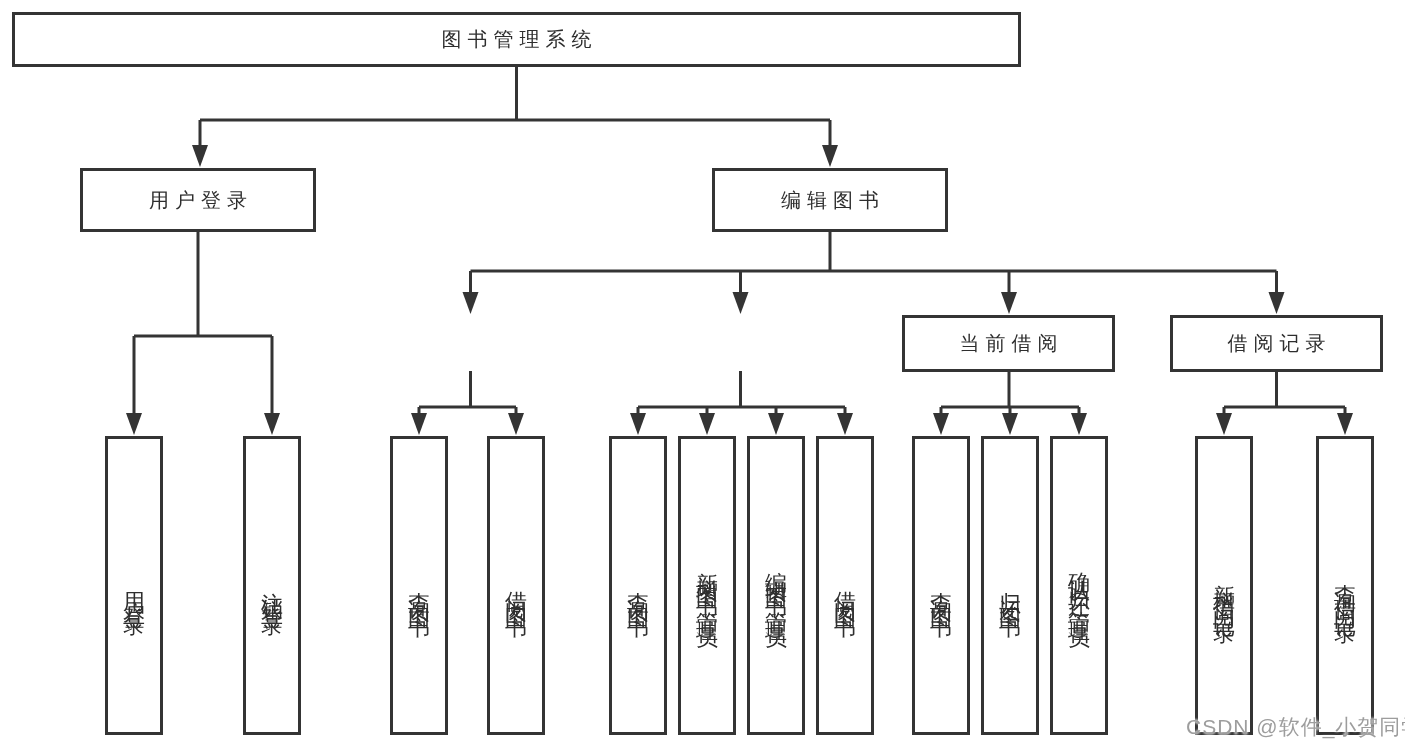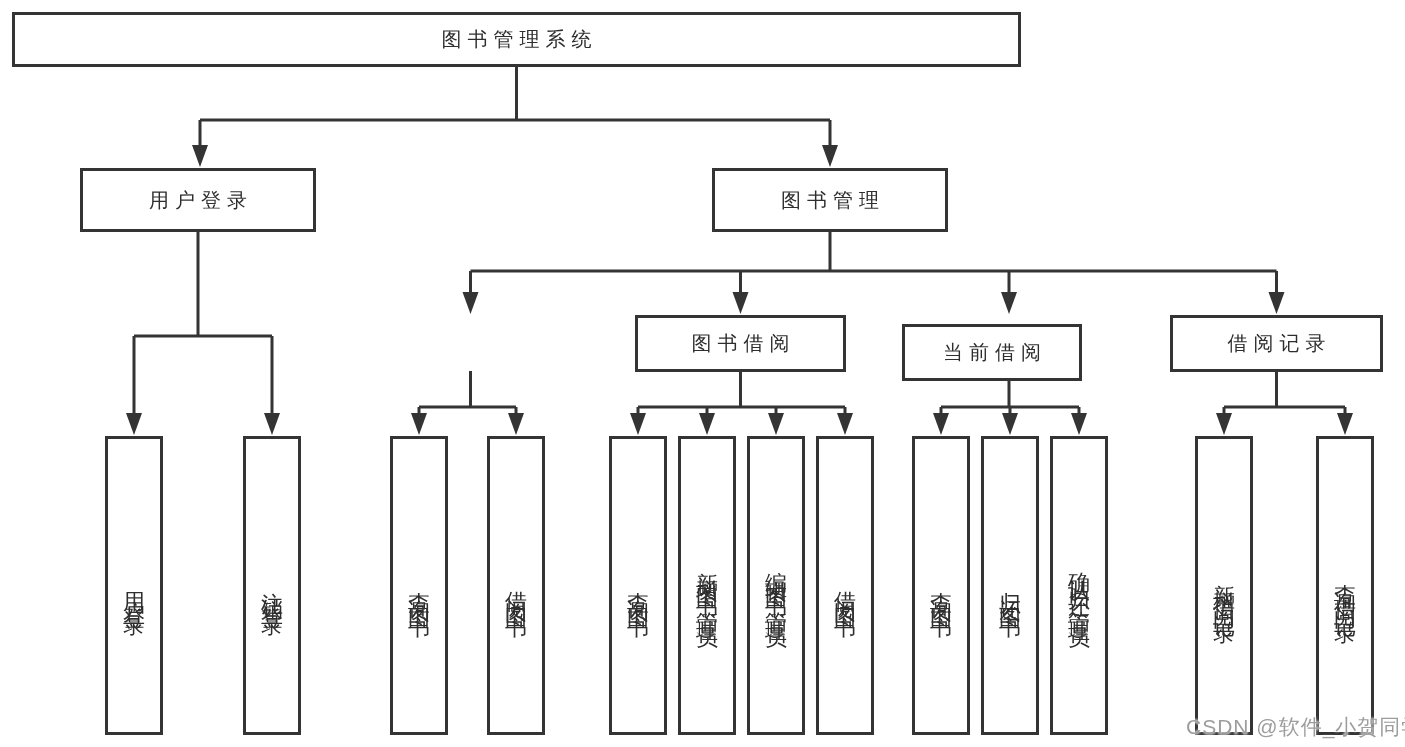--- a/index.html
+++ b/index.html
@@ -107,27 +107,24 @@
     </svg>
 
   <div class="box" style="left:12px; top:12px; width:1009px; height:55px">
     <span class="htext">图书管理系统</span>
   </div>
 
   <div class="box" style="left:80px; top:168px; width:236px; height:64px">
     <span class="htext">用户登录</span>
   </div>
   <div class="box" style="left:712px; top:168px; width:236px; height:64px">
-    <span class="htext">图书管理</span>
+    <span class="htext">编辑图书</span>
   </div>
 
-  <div class="box" style="left:635px; top:315px; width:211px; height:57px">
-    <span class="htext">图书借阅</span>
-  </div>
-  <div class="box" style="left:902px; top:324px; width:180px; height:57px">
+  <div class="box" style="left:902px; top:315px; width:213px; height:57px">
     <span class="htext">当前借阅</span>
   </div>
   <div class="box" style="left:1170px; top:315px; width:213px; height:57px">
     <span class="htext">借阅记录</span>
   </div>
 
   <div class="box" style="left:105px; top:436px; width:58px; height:299px">
     <span class="vtext">用户登录</span>
   </div>
   <div class="box" style="left:243px; top:436px; width:58px; height:299px">

